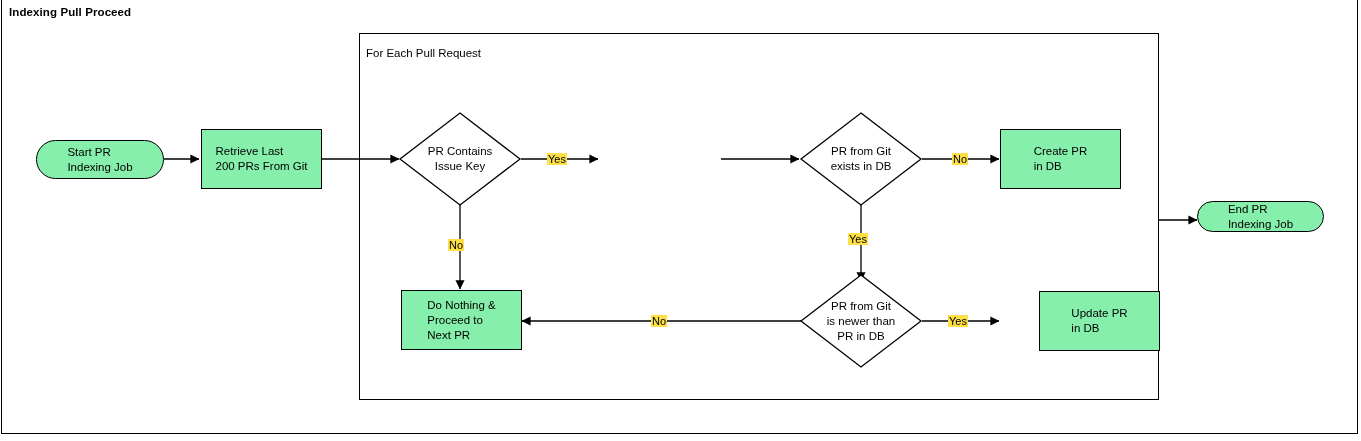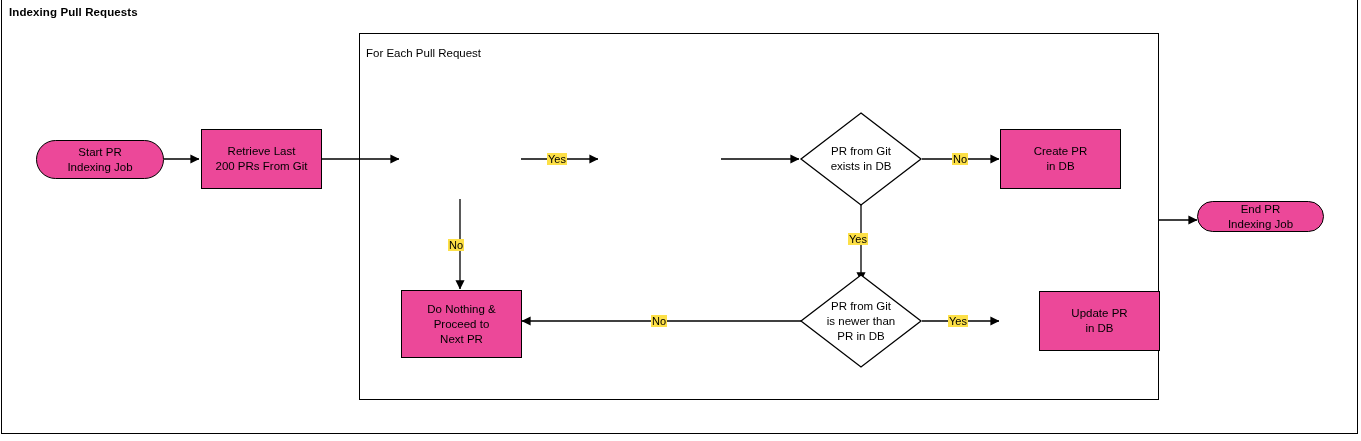--- a/index.html
+++ b/index.html
@@ -56,24 +56,24 @@
     font-size: 11.5px;
     white-space: nowrap;
   }
   
   .node {
     position: absolute;
     box-sizing: border-box;
     display: flex;
     align-items: center;
     justify-content: center;
-    text-align: center;
+    text-align: left;
     font-size: 11.5px;
     line-height: 15px;
-    background: #ec4899;
+    background: #86efac;
     white-space: pre-line;
   }
   .node.rect {
     border: 1px solid #000000;
   }
   .node.pill {
     border: 1px solid #000000;
     border-radius: 999px;
   }
   .diamond-wrap {
@@ -117,21 +117,21 @@
     white-space: nowrap;
   }
 </style>
 </head>
 <body>
 
 <div id="canvas">
 
   <div class="outer-frame"></div>
 
-  <div class="diagram-title">Indexing Pull Requests</div>
+  <div class="diagram-title">Indexing Pull Proceed</div>
 
   <div class="loop-frame"></div>
   <div class="loop-label">For Each Pull Request</div>
 
   <svg id="connectors" viewBox="0 0 1361 441">
     <defs>
       <marker id="arrow" viewBox="0 0 10 10" refX="9.5" refY="5" markerWidth="7" markerHeight="7" orient="auto-start-reverse">
         <path d="M 0 0 L 10 5 L 0 10 z" fill="#000000"></path>
       </marker>
     </defs>
@@ -165,34 +165,41 @@
   <div class="edge-label" style="left:848px; top:233px;">Yes</div>
   <div class="edge-label" style="left:948px; top:315px;">Yes</div>
   <div class="edge-label" style="left:651px; top:315px;">No</div>
 
   <div class="node pill" style="left:36px; top:140px; width:128px; height:39px;">Start PR
 Indexing Job</div>
 
   <div class="node rect" style="left:201px; top:129px; width:121px; height:60px;">Retrieve Last
 200 PRs From Git</div>
 
+  <div class="diamond-wrap" style="left:399px; top:112px; width:122px; height:94px;">
+    <svg width="122" height="94" viewBox="0 0 122 94">
+      <polygon points="61,1 121,47 61,93 1,47" fill="#ffffff" stroke="#000000" stroke-width="1.3"></polygon>
+    </svg>
+    <div class="diamond-label">PR Contains
+Issue Key</div>
+  </div>
 
 
   <div class="diamond-wrap" style="left:800px; top:112px; width:122px; height:94px;">
     <svg width="122" height="94" viewBox="0 0 122 94">
       <polygon points="61,1 121,47 61,93 1,47" fill="#ffffff" stroke="#000000" stroke-width="1.3"></polygon>
     </svg>
     <div class="diamond-label">PR from Git
 exists in DB</div>
   </div>
 
   <div class="node rect" style="left:1000px; top:129px; width:121px; height:60px;">Create PR
 in DB</div>
 
-  <div class="node rect" style="left:401px; top:290px; width:121px; height:68px;">Do Nothing &amp;
+  <div class="node rect" style="left:401px; top:290px; width:121px; height:60px;">Do Nothing &amp;
 Proceed to
 Next PR</div>
 
   <div class="diamond-wrap" style="left:800px; top:274px; width:122px; height:94px;">
     <svg width="122" height="94" viewBox="0 0 122 94">
       <polygon points="61,1 121,47 61,93 1,47" fill="#ffffff" stroke="#000000" stroke-width="1.3"></polygon>
     </svg>
     <div class="diamond-label">PR from Git
 is newer than
 PR in DB</div>

